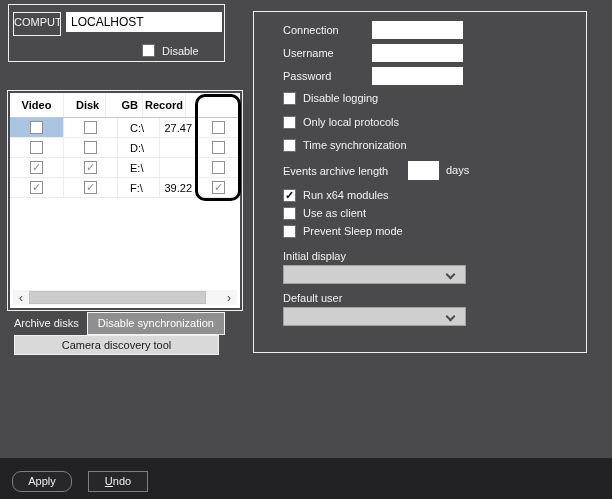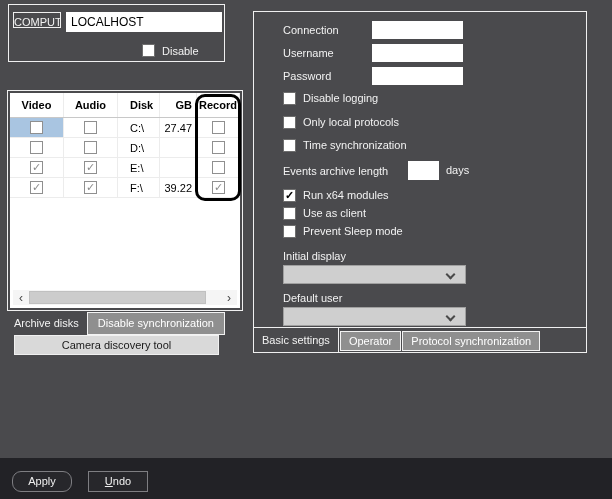--- a/index.html
+++ b/index.html
@@ -12,21 +12,21 @@
     color:#f2f2f2;
     overflow:hidden;
   }
 
   
   .server-panel {
     position:absolute; left:8px; top:4px; width:217px; height:58px;
     border:1px solid #f0f0f0;
   }
   .comput-btn {
-    position:absolute; left:4px; top:7px; width:48px; height:16px;
+    position:absolute; left:4px; top:7px; width:48px; height:24px;
     border:1px solid #f0f0f0; color:#f2f2f2;
     line-height:18px; text-align:center; overflow:hidden; white-space:nowrap;
   }
   .host-input {
     position:absolute; left:57px; top:7px; width:156px; height:20px;
     background:#fff; border:1px solid #fff; color:#000;
     font-family:"Liberation Sans", sans-serif; font-size:12px; padding:0 4px;
     outline:none;
   }
   .disable-row { position:absolute; left:133px; top:39px; display:flex; align-items:center; }
@@ -155,21 +155,20 @@
     <span class="cb"></span>
     <span class="cb-label">Disable</span>
   </div>
 </div>
 
 <div class="disk-panel">
   <div class="disk-panel-inner">
     <div class="disk-grid">
       <div class="tr thead">
         <div class="td col-video">Video</div>
-        <div class="td col-audio">Audio</div>
         <div class="td col-disk">Disk</div>
         <div class="td col-gb">GB</div>
         <div class="td col-record">Record</div>
       </div>
 
       <div class="tr">
         <div class="td col-video selected">
           <span class="cb cb-dim"></span>
         </div>
         <div class="td col-audio">
@@ -297,23 +296,18 @@
       <span class="dd-chevron"></span>
     </div>
 
     <div class="dd-label mt8">Default user</div>
     <div class="dropdown">
       <span></span>
       <span class="dd-chevron"></span>
     </div>
   </div>
 
-  <div class="settings-tabs">
-    <div class="tab-active-right">Basic settings</div>
-    <div class="tab-inactive-right">Operator</div>
-    <div class="tab-inactive-right">Protocol synchronization</div>
-  </div>
 </div>
 
 <div class="footer-bar">
   <div class="footer-btn btn-apply">Apply</div>
   <div class="footer-btn btn-undo"><u>U</u><span>ndo</span></div>
 </div>
 
 </body></html>

